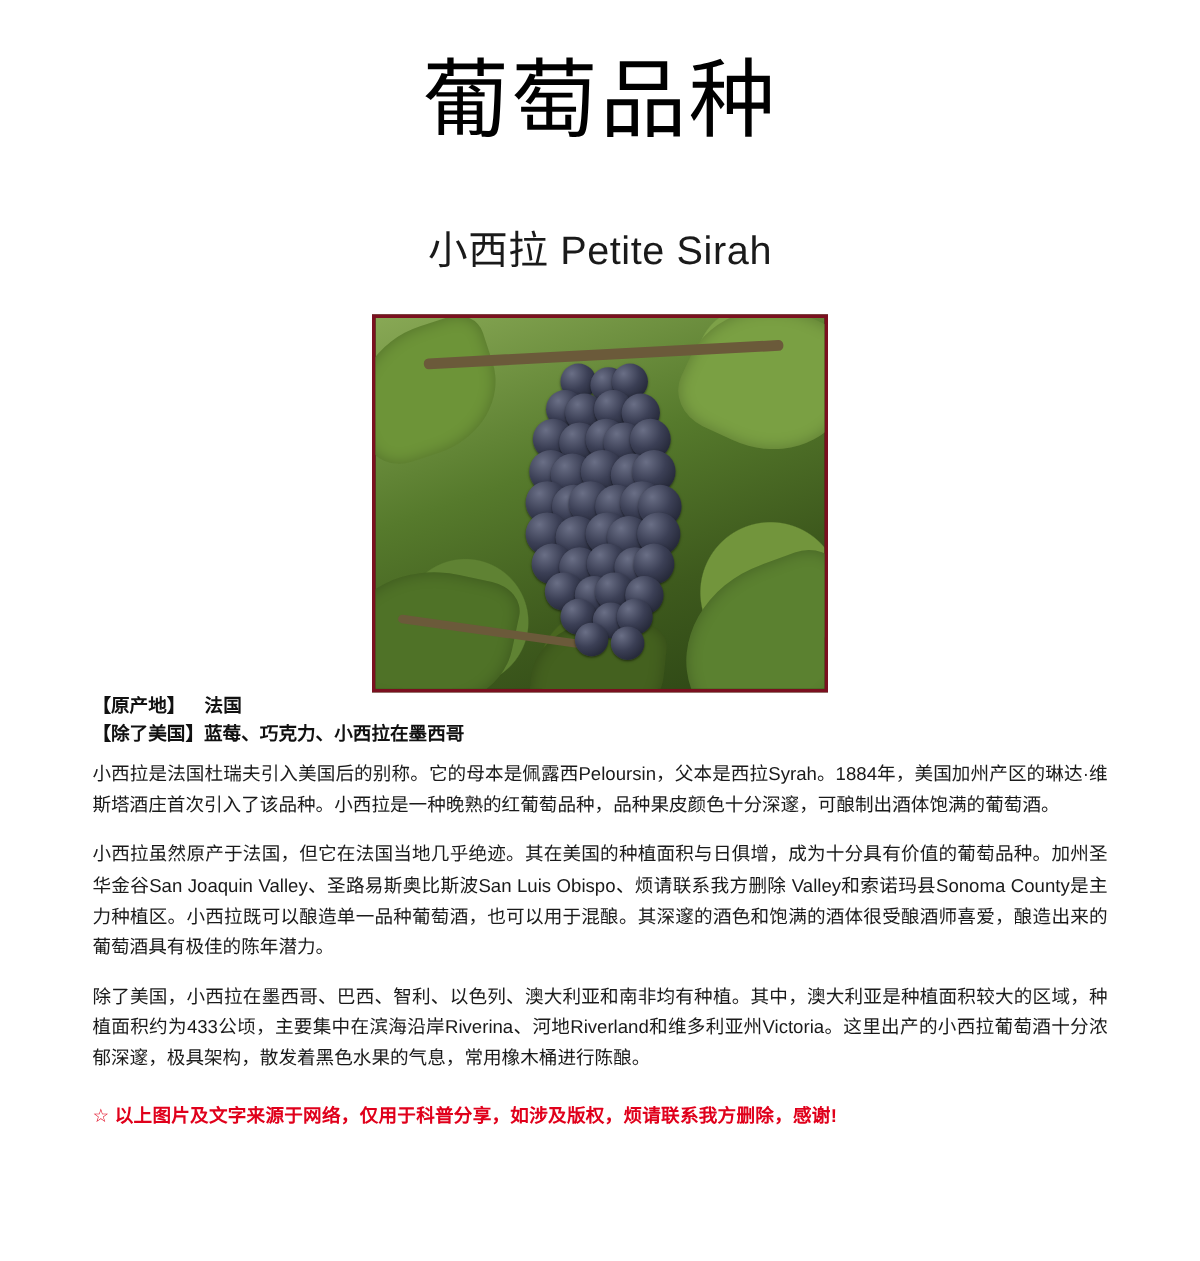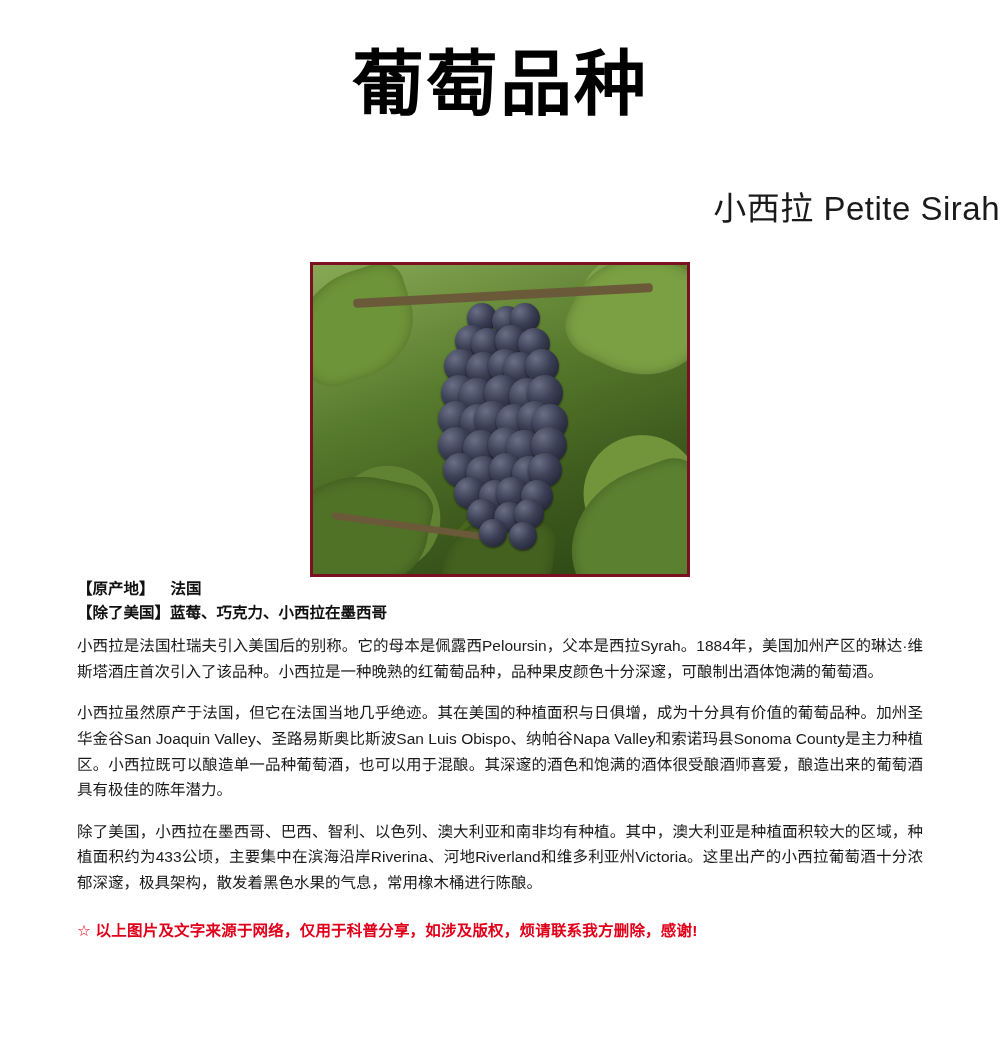--- a/index.html
+++ b/index.html
@@ -19,29 +19,29 @@
     width: 1000px;
     height: 1051px;
     box-sizing: border-box;
     position: relative;
   }
 
   
   .main-title {
     text-align: center;
     font-size: 72px;
-    font-weight: bold;
+    font-weight: normal;
     letter-spacing: 2px;
     color: #000;
     margin: 0;
     padding-top: 45px;
     line-height: 1.1;
   }
   .sub-title {
-    text-align: right;
+    text-align: center;
     font-size: 33px;
     font-weight: normal;
     color: #1a1a1a;
     margin: 0;
     padding-top: 58px;
     letter-spacing: 0.5px;
   }
 
   
   .figure-wrap {
@@ -200,18 +200,18 @@
   <div class="content">
 
     <div class="meta-line">
       <span>【原产地】</span><span class="gap"></span><span>法国</span>
     </div>
     <div class="meta-line">
       <span>【除了美国】</span><span>蓝莓、巧克力、小西拉在墨西哥</span>
     </div>
 
     <p class="para">小西拉是法国杜瑞夫引入美国后的别称。它的母本是佩露西Peloursin，父本是西拉Syrah。1884年，美国加州产区的琳达·维斯塔酒庄首次引入了该品种。小西拉是一种晚熟的红葡萄品种，品种果皮颜色十分深邃，可酿制出酒体饱满的葡萄酒。</p>
-    <p class="para">小西拉虽然原产于法国，但它在法国当地几乎绝迹。其在美国的种植面积与日俱增，成为十分具有价值的葡萄品种。加州圣华金谷San Joaquin Valley、圣路易斯奥比斯波San Luis Obispo、纳帕谷Napa Valley和索诺玛县Sonoma County是主力种植区。小西拉既可以酿造单一品种葡萄酒，也可以用于混酿。其深邃的酒色和饱满的酒体很受酿酒师喜爱，酿造出来的葡萄酒具有极佳的陈年潜力。</p>
+    <p class="para">小西拉虽然原产于法国，但它在法国当地几乎绝迹。其在美国的种植面积与日俱增，成为十分具有价值的葡萄品种。加州圣华金谷San Joaquin Valley、圣路易斯奥比斯波San Luis Obispo、烦请联系我方删除 Valley和索诺玛县Sonoma County是主力种植区。小西拉既可以酿造单一品种葡萄酒，也可以用于混酿。其深邃的酒色和饱满的酒体很受酿酒师喜爱，酿造出来的葡萄酒具有极佳的陈年潜力。</p>
     <p class="para tight">除了美国，小西拉在墨西哥、巴西、智利、以色列、澳大利亚和南非均有种植。其中，澳大利亚是种植面积较大的区域，种植面积约为433公顷，主要集中在滨海沿岸Riverina、河地Riverland和维多利亚州Victoria。这里出产的小西拉葡萄酒十分浓郁深邃，极具架构，散发着黑色水果的气息，常用橡木桶进行陈酿。</p>
 
     <p class="footnote">☆ 以上图片及文字来源于网络，仅用于科普分享，如涉及版权，烦请联系我方删除，感谢!</p>
   </div>
 </div>
 
 </body></html>

